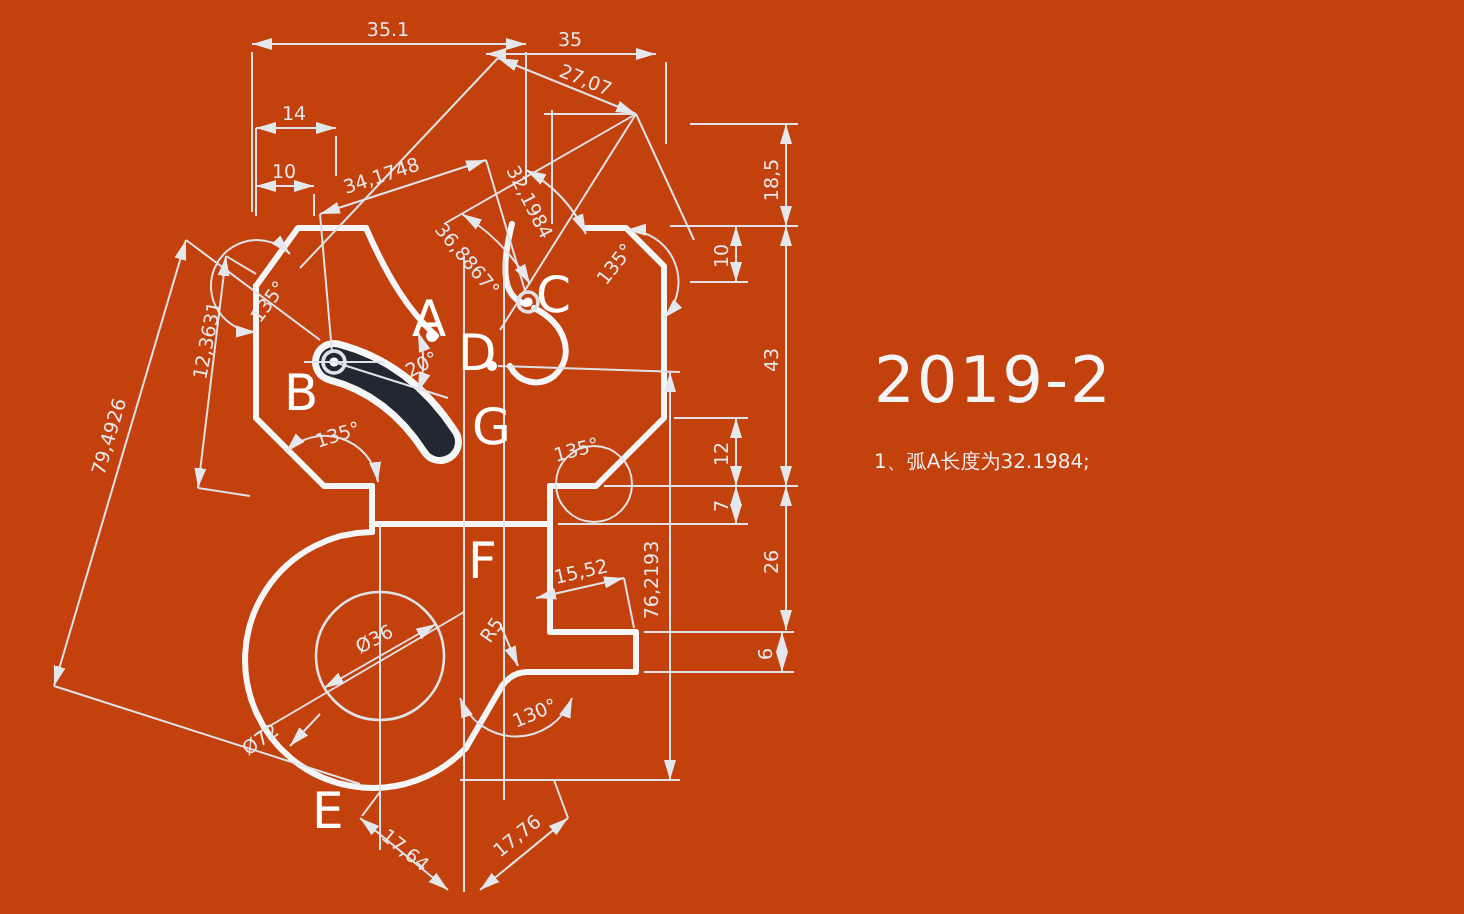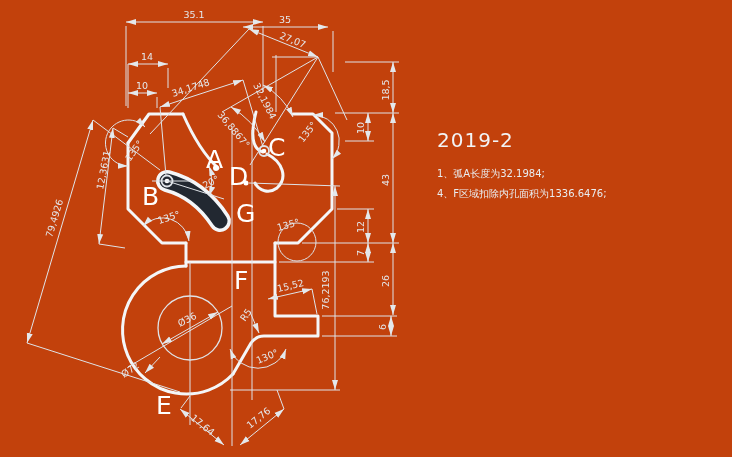--- a/index.html
+++ b/index.html
@@ -6,21 +6,21 @@
   #app{position:relative;width:732px;height:457px;background:#c2410c;overflow:hidden;
        font-family:"DejaVu Sans",sans-serif;}
   svg{position:absolute;left:0;top:0;}
   svg text{fill:#e4e8ec;font-family:"DejaVu Sans",sans-serif;font-size:9.5px;}
   svg text.pt{fill:#ffffff;font-size:25px;font-weight:400;}
   .thick{stroke:#f4f6f8;stroke-width:3;fill:none;stroke-linecap:round;stroke-linejoin:round;}
   .thin{stroke:#dfe3e8;stroke-width:1;fill:none;}
   .slotbg{stroke:#222831;fill:none;stroke-linecap:round;}
   .dot{fill:#ffffff;stroke:none;}
   #titleblock{position:absolute;left:437px;top:128px;width:295px;color:#eef1f3;}
-  #titleblock .tb-title{font-size:20px;letter-spacing:1px;color:#f2f4f6;}
+  #titleblock .tb-title{font-size:32px;letter-spacing:1px;color:#f2f4f6;margin-top:43px;}
   #titleblock .tb-note{font-size:10px;margin-top:6.5px;white-space:nowrap;color:#e9edf0;}
 </style>
 </head>
 <body>
 
 <div id="app">
 <svg width="732" height="457" viewBox="0 0 732 457">
   <defs>
     <marker id="ar" markerWidth="11" markerHeight="9" refX="10" refY="4" orient="auto-start-reverse" markerUnits="userSpaceOnUse">
       <path d="M10,4 L0,1 L0,7 Z" fill="#e4e8ec"></path>
@@ -167,15 +167,14 @@
     <text class="pt" x="156" y="414">E</text>
     <text class="pt" x="234" y="289">F</text>
     <text class="pt" x="236" y="222">G</text>
   </g>
 </svg>
 
   <div id="titleblock">
     <div class="tb-title">2019-2</div>
     <div style="height:8px"></div>
     <div class="tb-note">1、弧A长度为32.1984;</div>
-    <div class="tb-note">4、F区域扣除内孔面积为1336.6476;</div>
   </div>
 </div>
 
 </body></html>

